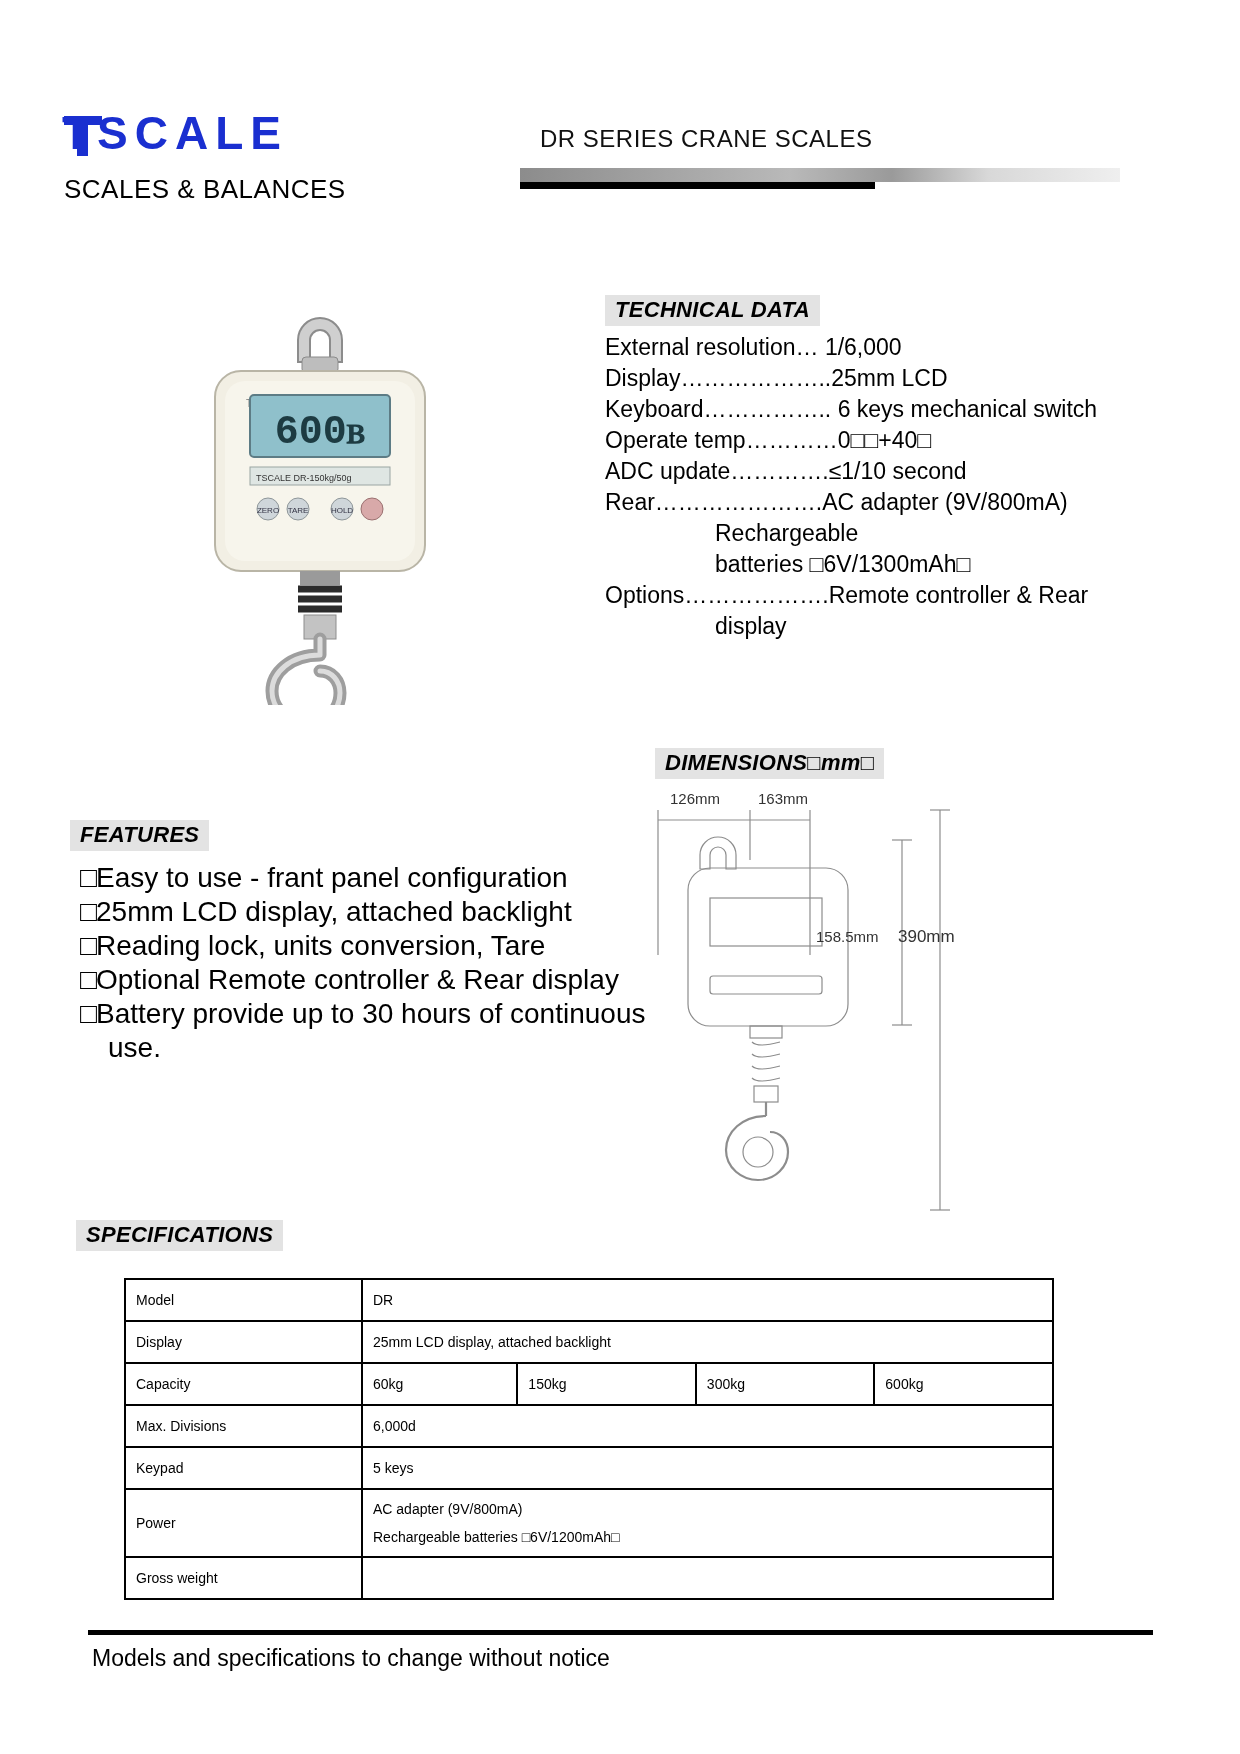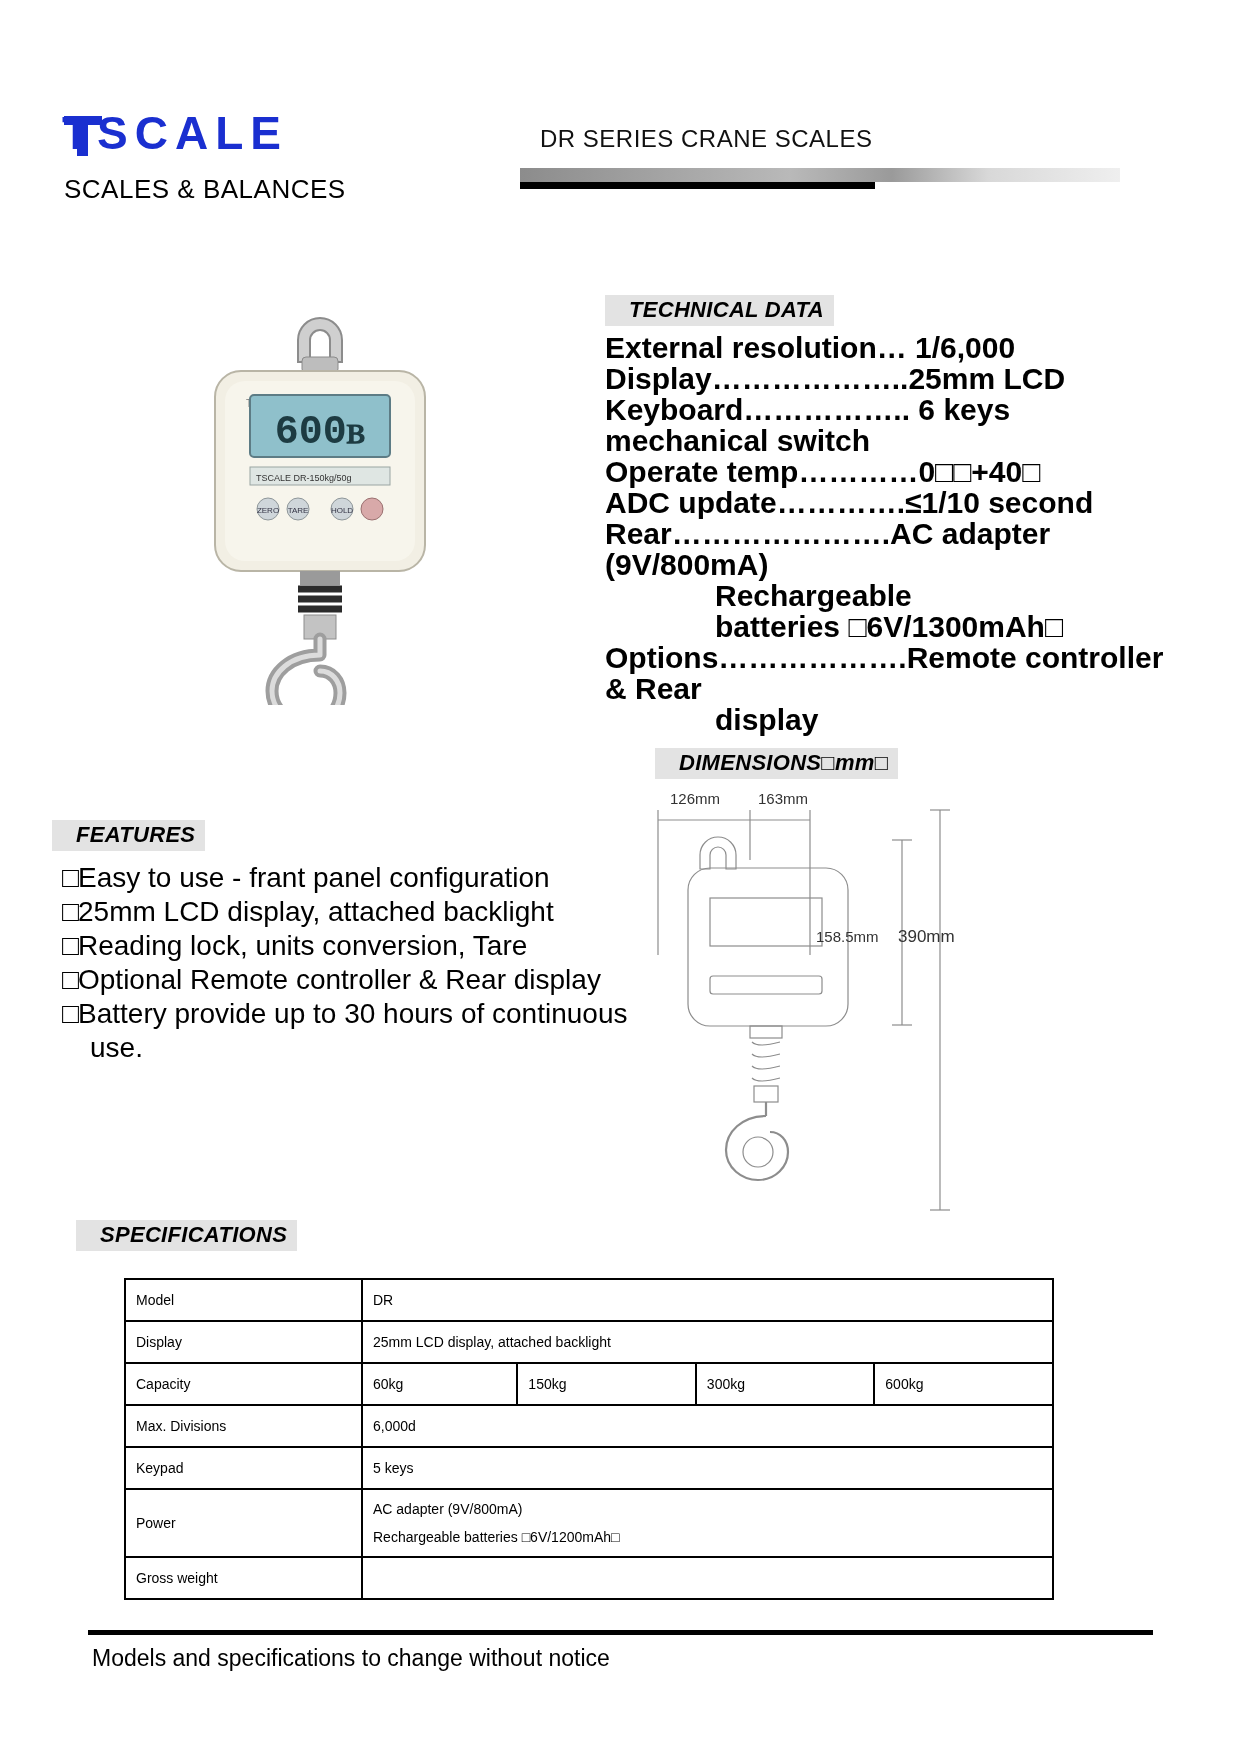--- a/index.html
+++ b/index.html
@@ -43,39 +43,39 @@
     position:absolute;left:520px;top:182px;width:355px;height:7px;background:#000;
   }
 
   
   .sec-head{
     display:inline-block;
     background:#e3e3e3;
     font-style:italic;
     font-weight:bold;
     font-size:22px;
-    padding:2px 10px 3px 24px;
+    padding:2px 10px 3px 10px;
     letter-spacing:0.3px;
   }
 
   
   .tech{position:absolute;left:605px;top:295px;width:560px;}
   .tech .sec-head{margin-bottom:6px;}
-  .tech-list{font-size:30px;line-height:31px;font-weight:bold;}
+  .tech-list{font-size:23px;line-height:31px;}
   .tech-list .ind{display:block;padding-left:110px;}
 
   
   .product{position:absolute;left:170px;top:285px;width:300px;height:420px;}
 
   
   .dims{position:absolute;left:655px;top:748px;}
   .dim-drawing{position:absolute;left:630px;top:780px;width:420px;height:460px;}
 
   
-  .features{position:absolute;left:52px;top:820px;width:540px;}
+  .features{position:absolute;left:70px;top:820px;width:540px;}
   .features .sec-head{margin-bottom:10px;}
   .feat-item{font-size:28px;line-height:34px;padding-left:10px;white-space:nowrap;}
   .feat-item .bullet{display:inline-block;width:16px;}
   .feat-cont{padding-left:38px;}
 
   
   .specs{position:absolute;left:76px;top:1220px;}
   .spec-table{
     position:absolute;left:124px;top:1278px;
     border-collapse:collapse;

